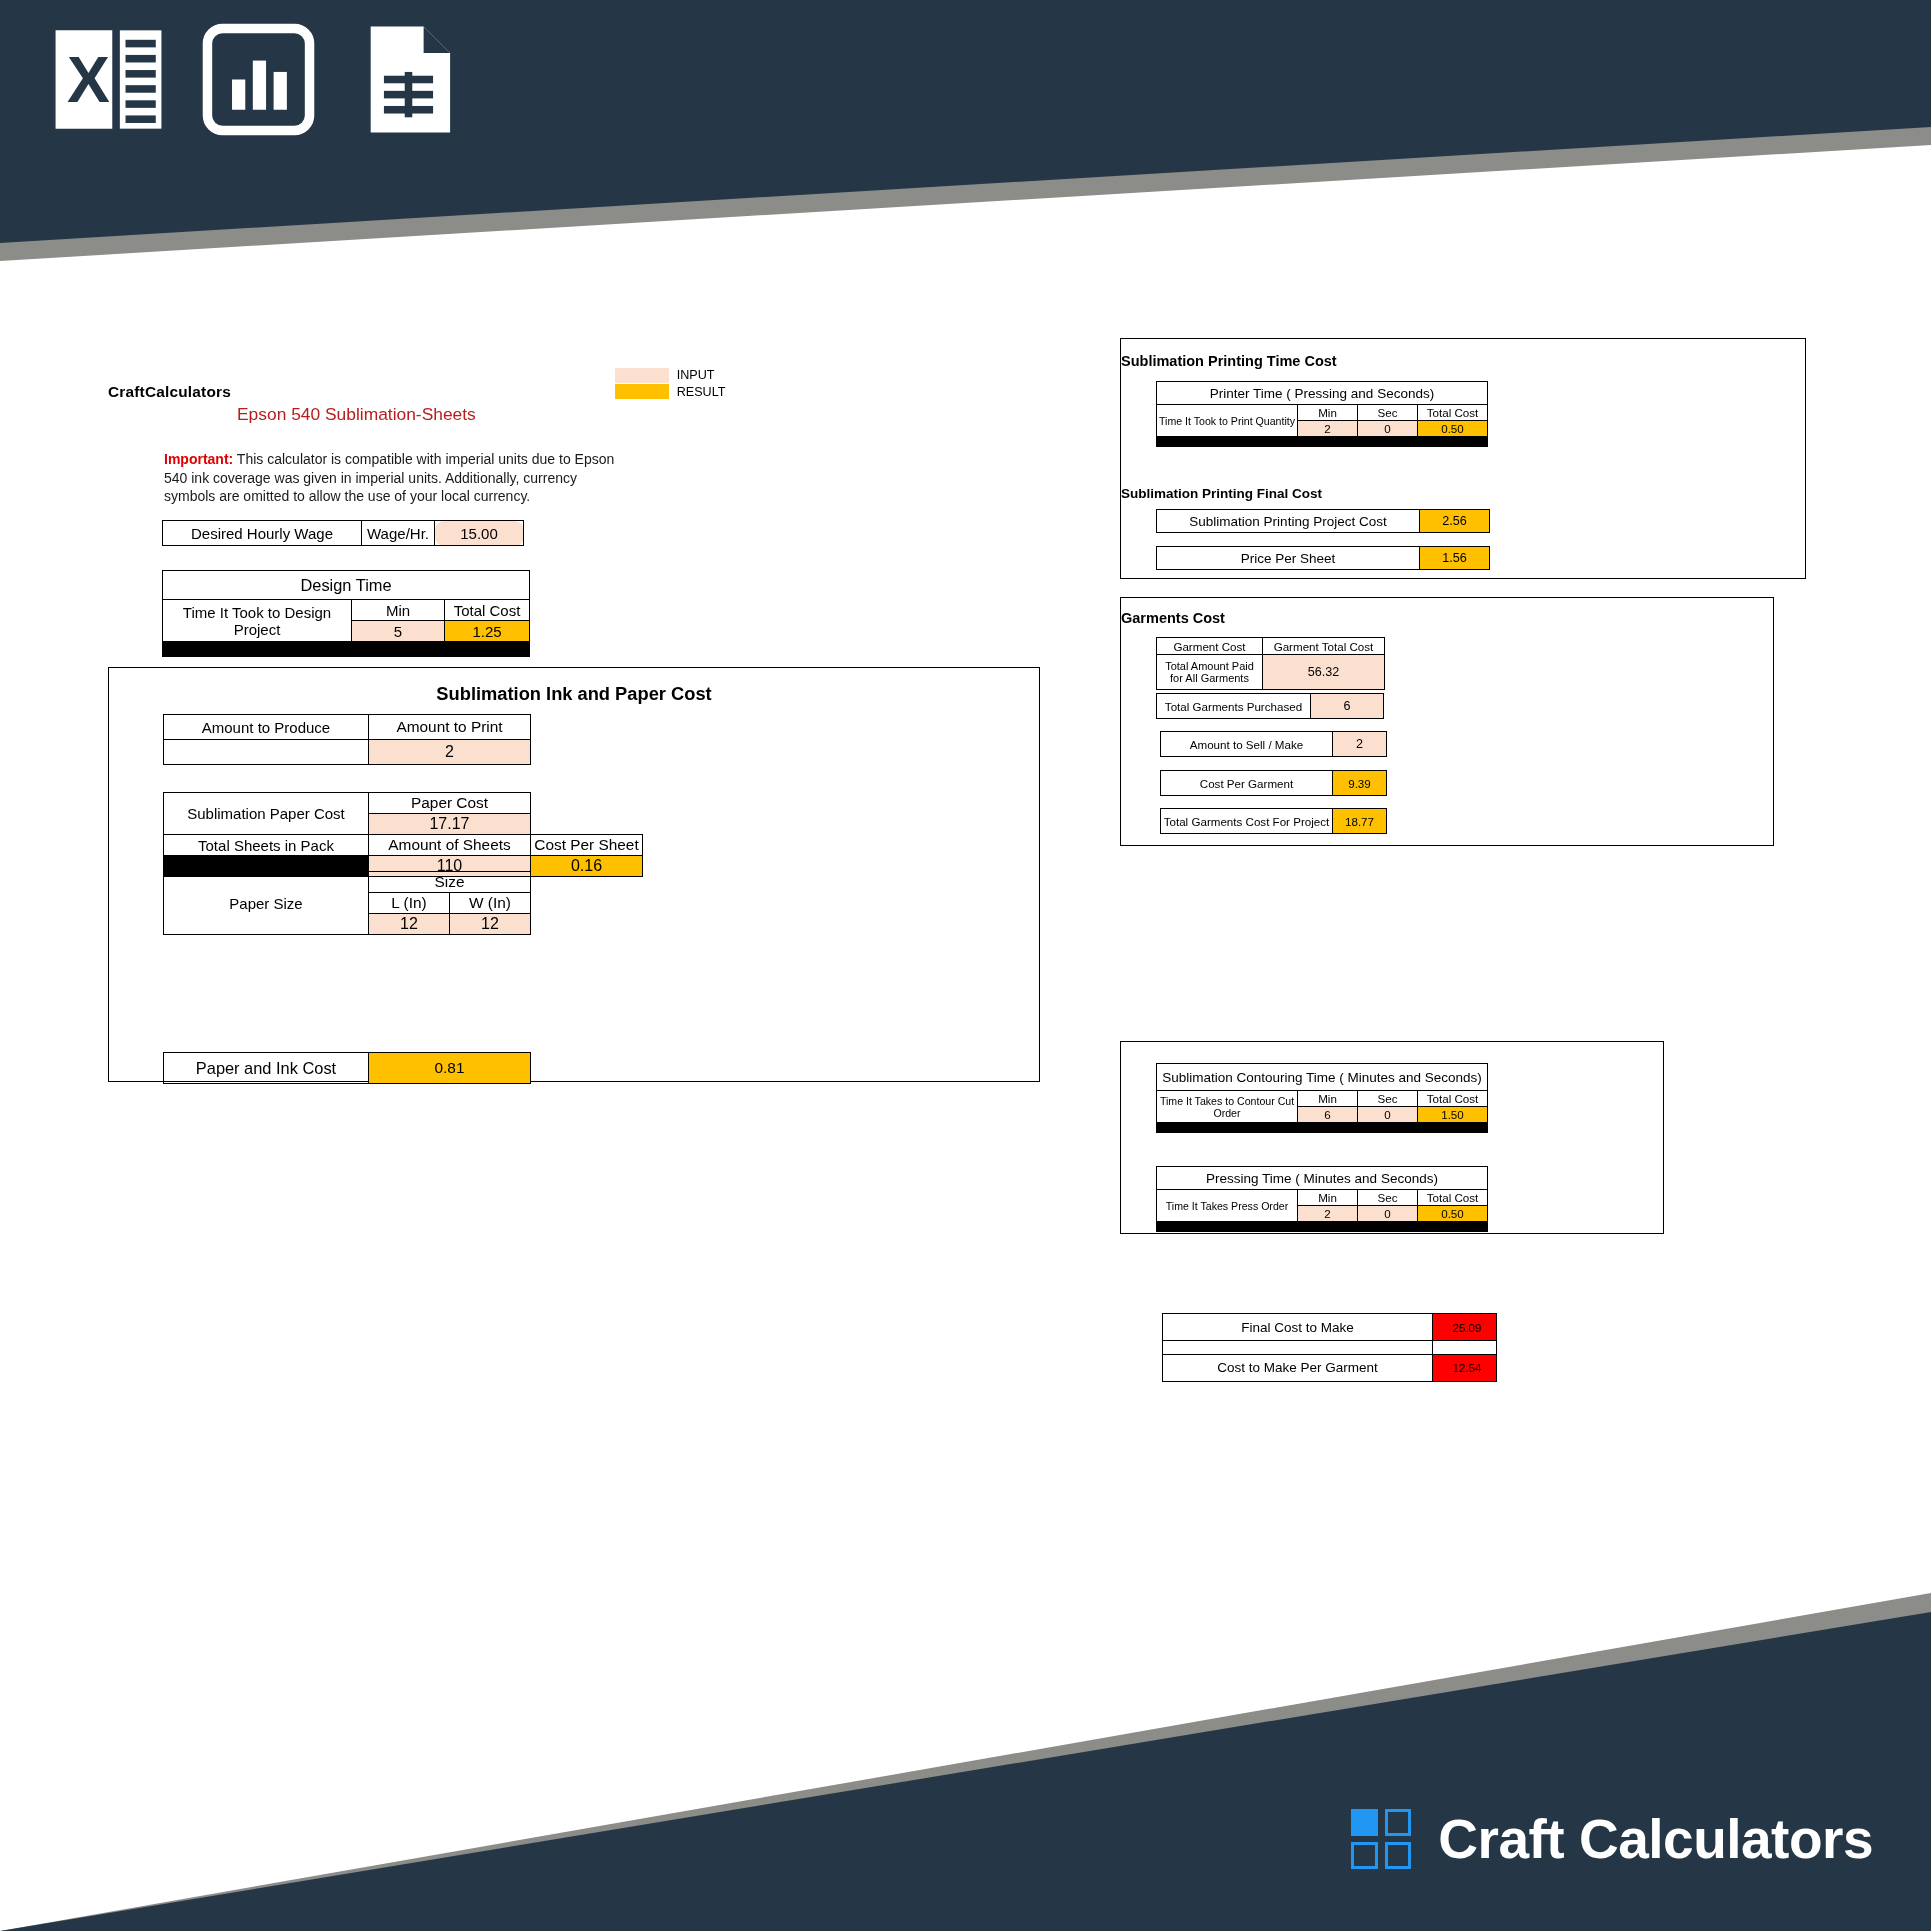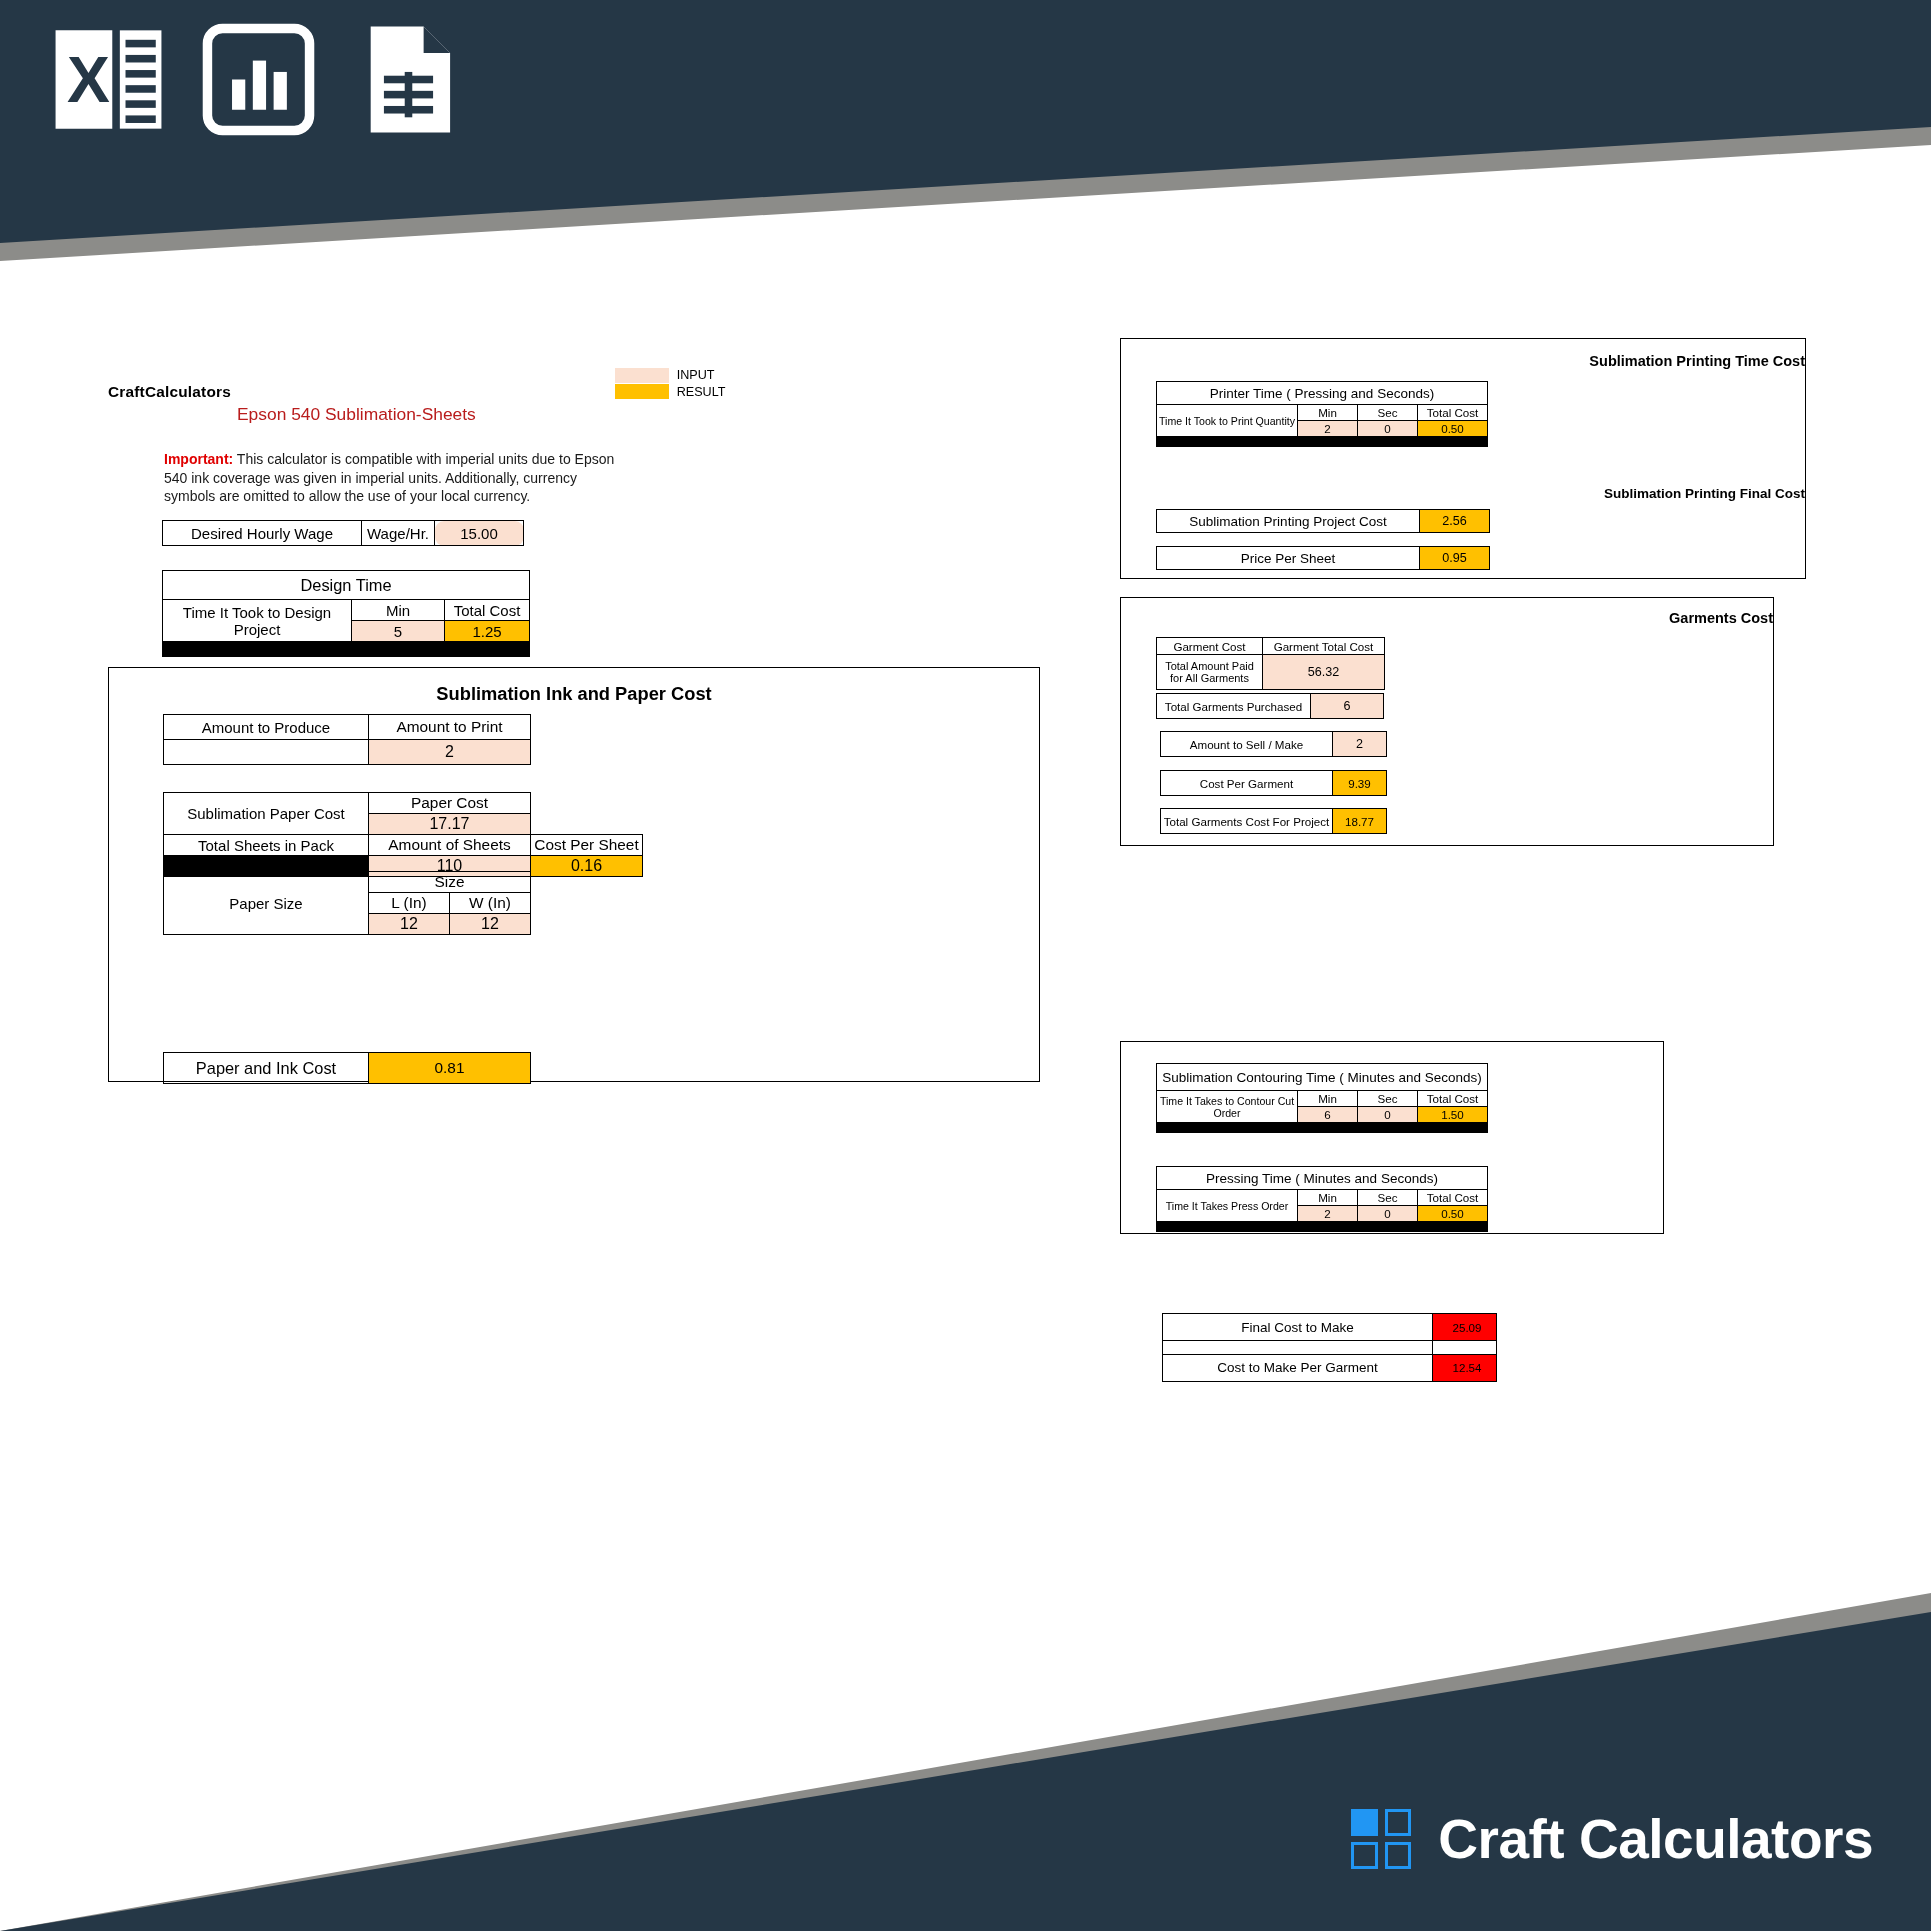--- a/index.html
+++ b/index.html
@@ -86,21 +86,21 @@
   .ink-title { text-align:center; font-size:18.3px; font-weight:bold; padding-top:15.4px; }
 
   .t-produce { position:absolute; left:54px; top:46px; }
   .t-paper { position:absolute; left:54px; top:124px; }
   .t-size { position:absolute; left:54px; top:203px; }
   .t-cov { position:absolute; left:54px; top:278px; }
   .t-total { position:absolute; left:54px; top:384px; }
 
   
   .box { position:absolute; border:1.9px solid #000; background:#fff; }
-  .box-title { text-align:right; font-weight:bold; }
+  .box-title { text-align:left; font-weight:bold; }
 
   .print-box { left:1120px; top:77px; width:686px; height:241px; }
   .garments-box { left:1120px; top:336px; width:654px; height:249px; }
   .contour-box { left:1120px; top:780px; width:544px; height:193px; }
   .final-tbl { position:absolute; left:1162px; top:1052px; }
 </style>
 </head>
 <body>
 
 <div class="banner-top"></div>
@@ -304,21 +304,21 @@
           <tr>
         <td class="c b" style="width:263px;height:23px;font-size:13.5px">Sublimation Printing Project Cost</td>
         <td class="c result" style="width:70px;font-size:12.6px">2.56</td>
       </tr>
     </tbody>
       </table>
     <table class="tbl" style="position:absolute;left:35px;top:207px">
       <tbody>
           <tr>
         <td class="c b" style="width:263px;height:23px;font-size:13.5px">Price Per Sheet</td>
-        <td class="c result" style="width:70px;font-size:12.6px">0.95</td>
+        <td class="c result" style="width:70px;font-size:12.6px">1.56</td>
       </tr>
     </tbody>
       </table>
   </div>
 
   <div class="box garments-box">
     <div class="box-title" style="margin-top:11.6px;font-size:14.5px">Garments Cost</div>
     <table class="tbl" style="position:absolute;left:35px;top:39px">
       <tbody>
           <tr>

